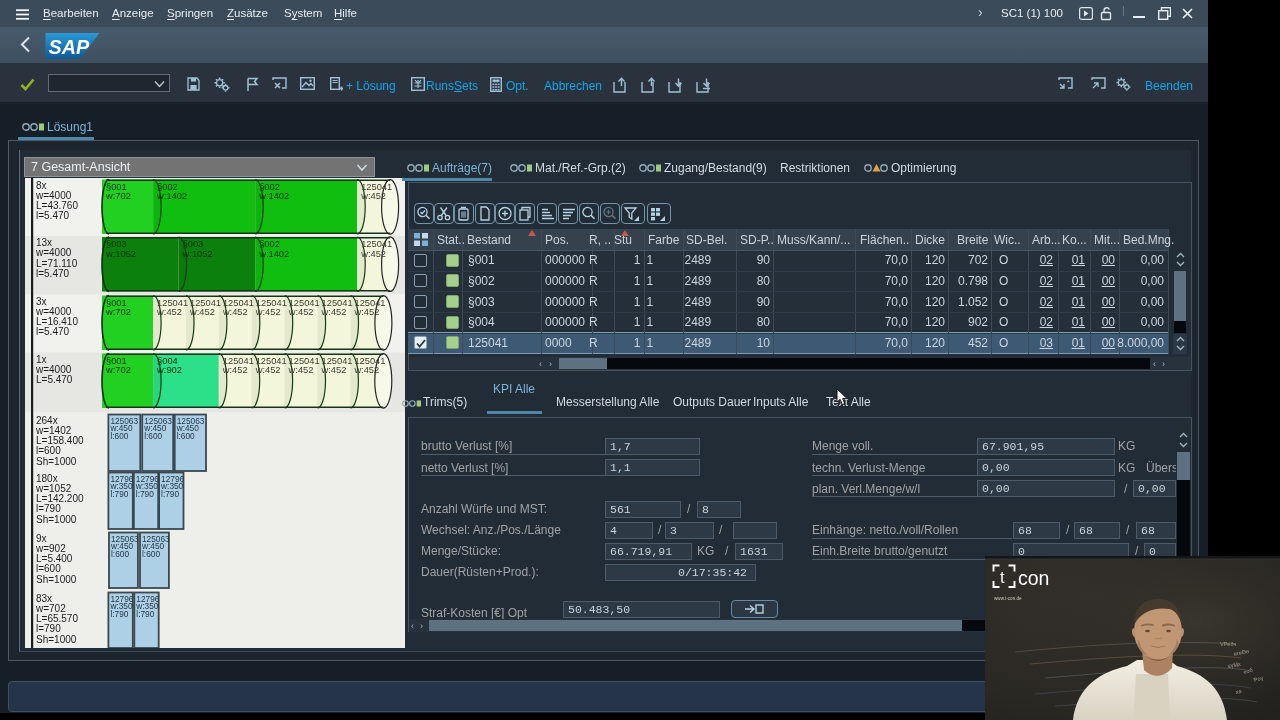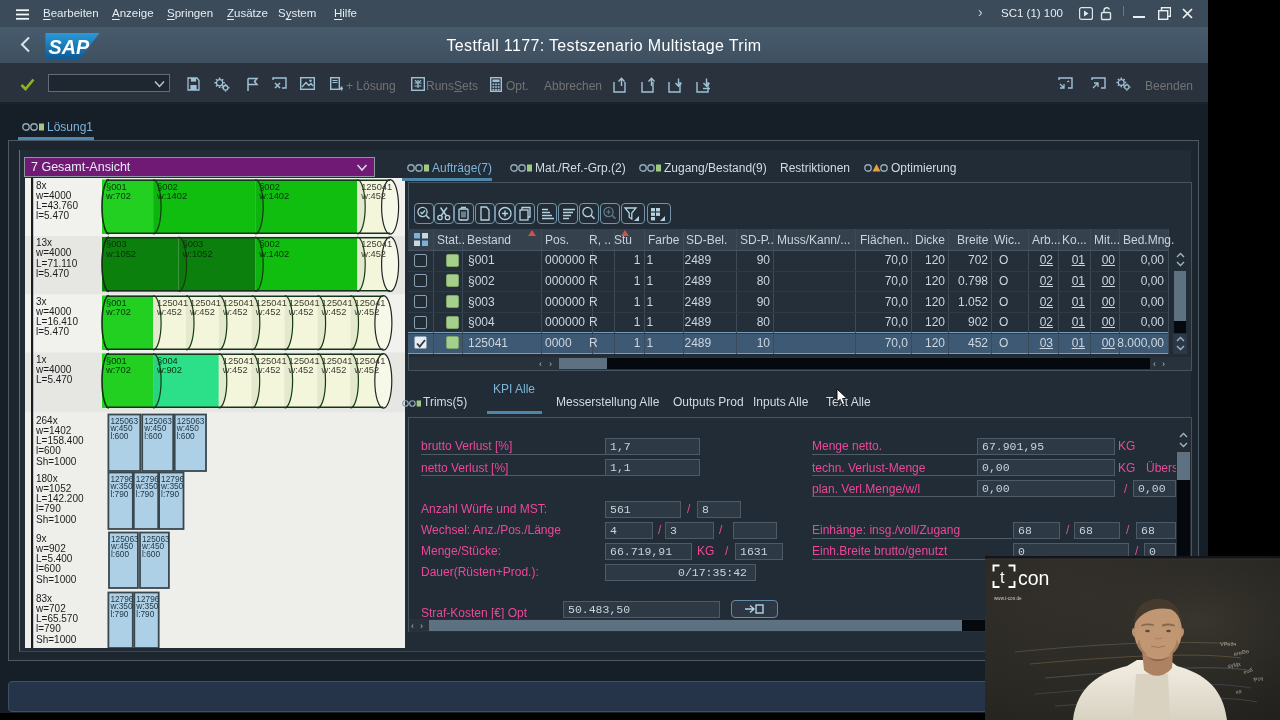--- a/index.html
+++ b/index.html
@@ -10,39 +10,39 @@
   .abs { position:absolute; }
   
   #menubar { position:absolute; left:0; top:0; width:1208px; height:27px; background:#3b4b59; }
   .mitem { position:absolute; top:7px; font-size:11.5px; color:#e6edf2; }
   .mitem u { text-decoration:underline; text-underline-offset:2px; }
   #titlebar { position:absolute; left:0; top:27px; width:1208px; height:36px;
      background:linear-gradient(#485b6c,#3e5060); }
   #titletext { position:absolute; top:37px; left:0; width:1208px; text-align:center; font-size:16px; color:#fdfeff; letter-spacing:0.35px;}
   #toolbar { position:absolute; left:0; top:63px; width:1208px; height:41px; background:#2a333d; border-bottom:2px solid #1a222b;}
   .ticon { position:absolute; top:77px; }
-  .ttext { position:absolute; top:79px; font-size:12px; color:#737373; }
+  .ttext { position:absolute; top:79px; font-size:12px; color:#0ea5e9; }
   
   .tabtxt { position:absolute; font-size:12px; color:#d2dbe2; }
   .tabsel { color:#7db5da; }
   #lpanel { position:absolute; left:8px; top:140px; width:1191px; height:521px; border:1px solid #4c5a66; background:#1d262f; }
   #innerln { position:absolute; left:19px; top:150px; width:1172px; height:502px; border-left:1px solid #5f6e7a; border-bottom:1px solid #39454f; background:#222c36;}
   
-  #dd { position:absolute; z-index:3; left:24px; top:157px; width:351px; height:20px; background:#701a75; border:1px solid #8b969e; color:#e8eef3; font-size:12.5px; line-height:18px; padding-left:6px;}
+  #dd { position:absolute; z-index:3; left:24px; top:157px; width:351px; height:20px; background:#737373; border:1px solid #8b969e; color:#e8eef3; font-size:12.5px; line-height:18px; padding-left:6px;}
   
   #tblpanel { position:absolute; left:408px; top:182px; width:784px; height:189px; border:1px solid #46545f; background:#212c36; }
   #kpipanel { position:absolute; left:408px; top:417px; width:784px; height:215px; border:1px solid #46545f; background:#212c36; }
   .albtn { position:absolute; top:203px; height:21px; width:19px; border:1px solid #7395a9; border-radius:4px; }
   
   .hdrtxt { position:absolute; top:233px; font-size:12px; color:#c8d4dc; }
   .cell { position:absolute; font-size:12px; color:#ccd6de; white-space:pre; }
   .gline { position:absolute; width:1px; background:#3d4a57; }
   .ulink { text-decoration:underline; text-underline-offset:1px; }
   
-  .klabel { position:absolute; font-size:12px; color:#ec4899; }
+  .klabel { position:absolute; font-size:12px; color:#a3a3a3; }
   .kin { position:absolute; height:17px; background:#2d3944; border:1px solid #4c5b67; font-family:"Liberation Mono",monospace; font-size:11.5px; color:#c9d4dd; line-height:15px; padding-left:4px; white-space:pre;}
   .kuline { position:absolute; height:1px; background:#4f5d68; }
   #statusbar { position:absolute; left:8px; top:681px; width:1189px; height:31px; background:#253449; border:1px solid #3d5166; border-radius:4px; }
   
   .sblack { position:absolute; background:#05090d; }
   .sthumb { position:absolute; background:#5d7181; }
   .chev { position:absolute; font-size:9px; color:#a7bccb; line-height:8px; }
   svg { display:block; }
 </style>
 </head>
@@ -54,21 +54,21 @@
         <g stroke="#f2f6f9" stroke-width="1.8">
           <line x1="0" y1="1.2" x2="13" y2="1.2"></line>
           <line x1="0" y1="5.5" x2="13" y2="5.5"></line>
           <line x1="0" y1="9.8" x2="13" y2="9.8"></line>
         </g>
       </svg>
   <div class="mitem" style="left:43px"><u>B</u>earbeiten</div>
   <div class="mitem" style="left:112px"><u>A</u>nzeige</div>
   <div class="mitem" style="left:167px"><u>S</u>pringen</div>
   <div class="mitem" style="left:227px"><u>Z</u>usätze</div>
-  <div class="mitem" style="left:278px">S<u>y</u>stem</div>
+  <div class="mitem" style="left:284px">S<u>y</u>stem</div>
   <div class="mitem" style="left:334px"><u>H</u>ilfe</div>
   <div class="mitem" style="left:978px;top:4px;font-size:14px;color:#c8d4dc">›</div>
   <div class="mitem" style="left:1001px;font-size:11.5px">SC1 (1) 100</div>
   <svg class="abs" style="left:1079px;top:7px" width="14" height="13" viewBox="0 0 14 13">
         <rect x="0.6" y="0.6" width="12.8" height="11.8" rx="2" fill="none" stroke="#dde6ec" stroke-width="1.2"></rect>
         <path d="M5 3.5 L9.5 6.5 L5 9.5 Z" fill="#dde6ec"></path>
       </svg>
   <svg class="abs" style="left:1099px;top:6px" width="15" height="15" viewBox="0 0 15 15">
         <rect x="2.5" y="6.5" width="9" height="7" rx="1" fill="none" stroke="#dde6ec" stroke-width="1.4"></rect>
         <path d="M5 6.5 V4.5 a2.8 2.8 0 0 1 5.4-1" fill="none" stroke="#dde6ec" stroke-width="1.4"></path>
@@ -91,21 +91,20 @@
   <svg class="abs" style="left:45px;top:33px" width="55" height="26" viewBox="0 0 52 25">
     <defs>
           <linearGradient id="sapg" x1="0" y1="0" x2="0" y2="1">
             <stop offset="0" stop-color="#2a9ad8"></stop>
             <stop offset="1" stop-color="#0c5a96"></stop>
           </linearGradient>
         </defs>
     <polygon points="0,0 52,0 33,25 0,25" fill="url(#sapg)"></polygon>
     <text x="3" y="20" font-family="Liberation Sans" font-weight="bold" font-style="italic" font-size="19" fill="#fff">SAP</text>
   </svg>
-  <div id="titletext">Testfall 1177: Testszenario Multistage Trim</div>
   <div id="toolbar"></div>
   <svg class="abs" style="left:20px;top:78px" width="15" height="13" viewBox="0 0 15 13">
         <path d="M1.5 7 L5.5 11 L13.5 1.5" stroke="#8fb321" stroke-width="2.6" fill="none"></path>
       </svg>
   <div class="abs" style="left:48px;top:74px;width:122px;height:18px;background:#1e2730;border:1px solid #5e6d79">
         <svg class="abs" style="right:4px;top:5px" width="11" height="8" viewBox="0 0 11 8">
           <path d="M1 1.5 L5.5 6.5 L10 1.5" stroke="#b9c6d0" stroke-width="1.5" fill="none"></path>
         </svg>
       </div>
   <svg class="ticon" style="left:187px" width="13" height="14" viewBox="0 0 13 14">
@@ -769,21 +768,21 @@
   <div id="kpipanel"></div>
   <svg class="abs" style="left:402px;top:399px" width="19" height="9" viewBox="0 0 22 10">
         <circle cx="4" cy="5" r="3.2" fill="none" stroke="#93a9b8" stroke-width="1.4"></circle>
         <circle cx="12" cy="5" r="3.2" fill="none" stroke="#93a9b8" stroke-width="1.4"></circle>
         <rect x="17" y="1.5" width="7" height="7" fill="#9ec981"></rect>
       </svg>
   <div class="tabtxt" style="left:423px;top:395px">Trims(5)</div>
   <div class="tabtxt tabsel" style="left:493px;top:382px">KPI Alle</div>
   <div class="abs" style="left:487px;top:411px;width:55px;height:3px;background:#4f86ab"></div>
   <div class="tabtxt" style="left:556px;top:395px">Messerstellung Alle</div>
-  <div class="tabtxt" style="left:673px;top:395px">Outputs Prod</div>
+  <div class="tabtxt" style="left:673px;top:395px">Outputs Dauer</div>
   <div class="tabtxt" style="left:753px;top:395px">Inputs Alle</div>
   <div class="tabtxt" style="left:826px;top:395px">Text Alle</div>
   <svg class="abs" style="left:836px;top:389px" width="12" height="18" viewBox="0 0 12 18">
         <path d="M1 0 L1 13 L4.2 10.4 L6.4 15.6 L8.8 14.6 L6.6 9.6 L10.8 9.2 Z" fill="#fff" stroke="#000" stroke-width="0.9"></path>
       </svg>
   <div class="klabel" style="left:421px;top:439px">brutto Verlust [%]</div>
   <div class="kuline" style="left:421px;top:453.5px;width:184px"></div>
   <div class="kin" style="left:605px;top:437.5px;width:95px;">1,7</div>
   <div class="klabel" style="left:421px;top:460.5px">netto Verlust [%]</div>
   <div class="kuline" style="left:421px;top:475px;width:184px"></div>
@@ -805,35 +804,35 @@
   <div class="kin" style="left:735px;top:542.5px;width:48px;">1631</div>
   <div class="klabel" style="left:421px;top:565px">Dauer(Rüsten+Prod.):</div>
   <div class="kin" style="left:605px;top:563.5px;width:151px;text-align:right;padding-right:8px;">0/17:35:42</div>
   <div class="klabel" style="left:421px;top:606px">Straf-Kosten [€] Opt</div>
   <div class="kin" style="left:563px;top:601px;width:157px;">50.483,50</div>
   <div class="abs" style="left:731px;top:600px;width:47px;height:18px;border:1px solid #628baa;border-radius:4px;background:#2c3743"></div>
   <svg class="abs" style="left:744px;top:604px" width="20" height="10" viewBox="0 0 20 10">
         <path d="M1 5 h8 M6 1.5 L10 5 L6 8.5" stroke="#b4d2e2" stroke-width="1.4" fill="none"></path>
         <rect x="12" y="1" width="7" height="8" fill="none" stroke="#b4d2e2" stroke-width="1.4"></rect>
       </svg>
-  <div class="klabel" style="left:812px;top:439px">Menge netto.</div>
+  <div class="klabel" style="left:812px;top:439px">Menge voll.</div>
   <div class="kuline" style="left:812px;top:453.5px;width:165px"></div>
   <div class="kin" style="left:977px;top:437.5px;width:138px;">67.901,95</div>
   <div class="klabel" style="left:1118px;top:439px">KG</div>
   <div class="klabel" style="left:812px;top:460.5px">techn. Verlust-Menge</div>
   <div class="kuline" style="left:812px;top:475px;width:165px"></div>
   <div class="kin" style="left:977px;top:459px;width:138px;">0,00</div>
   <div class="klabel" style="left:1118px;top:460.5px">KG</div>
   <div class="klabel" style="left:1146px;top:460.5px">Übers</div>
   <div class="klabel" style="left:812px;top:481.5px">plan. Verl.Menge/w/l</div>
   <div class="kuline" style="left:812px;top:496px;width:165px"></div>
   <div class="kin" style="left:977px;top:480px;width:138px;">0,00</div>
   <div class="klabel" style="left:1124px;top:481.5px">/</div>
   <div class="kin" style="left:1133px;top:480px;width:43px;">0,00</div>
-  <div class="klabel" style="left:812px;top:523px">Einhänge: insg./voll/Zugang</div>
+  <div class="klabel" style="left:812px;top:523px">Einhänge: netto./voll/Rollen</div>
   <div class="kuline" style="left:812px;top:537.5px;width:200px"></div>
   <div class="kin" style="left:1013px;top:521.5px;width:47px;">68</div>
   <div class="klabel" style="left:1066px;top:523px">/</div>
   <div class="kin" style="left:1074px;top:521.5px;width:46px;">68</div>
   <div class="klabel" style="left:1126px;top:523px">/</div>
   <div class="kin" style="left:1136px;top:521.5px;width:40px;">68</div>
   <div class="klabel" style="left:812px;top:544px">Einh.Breite brutto/genutzt</div>
   <div class="kuline" style="left:812px;top:558.5px;width:200px"></div>
   <div class="kin" style="left:1013px;top:542.5px;width:116px;">0</div>
   <div class="klabel" style="left:1135px;top:544px">/</div>

